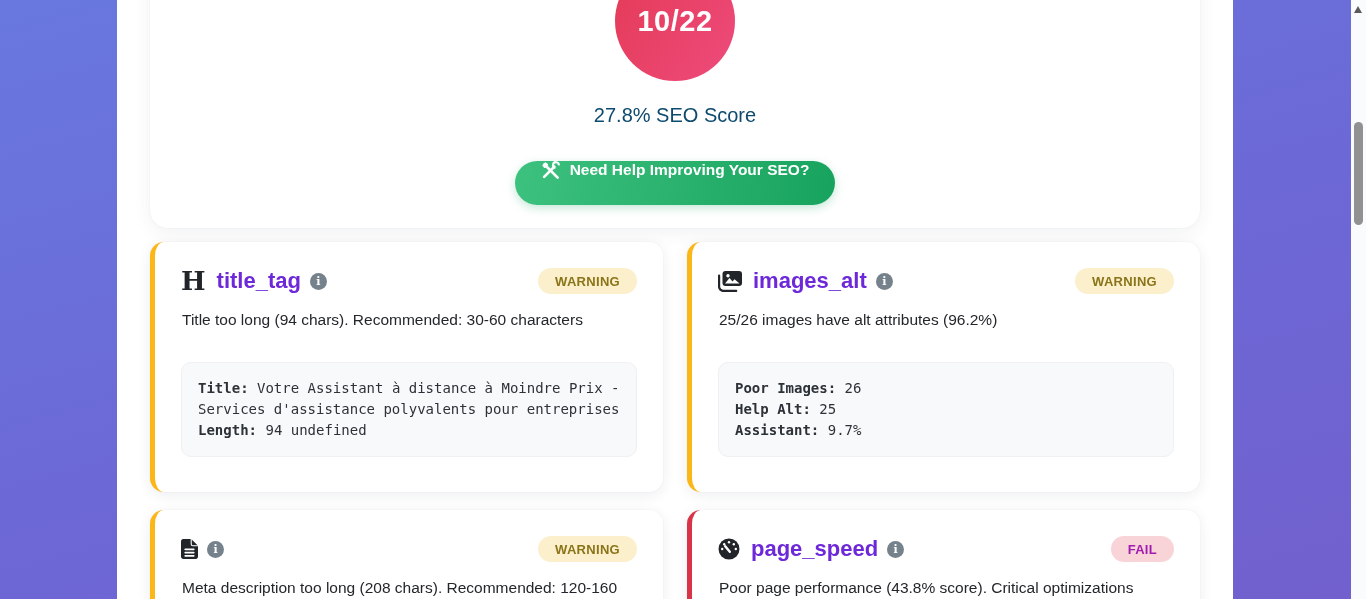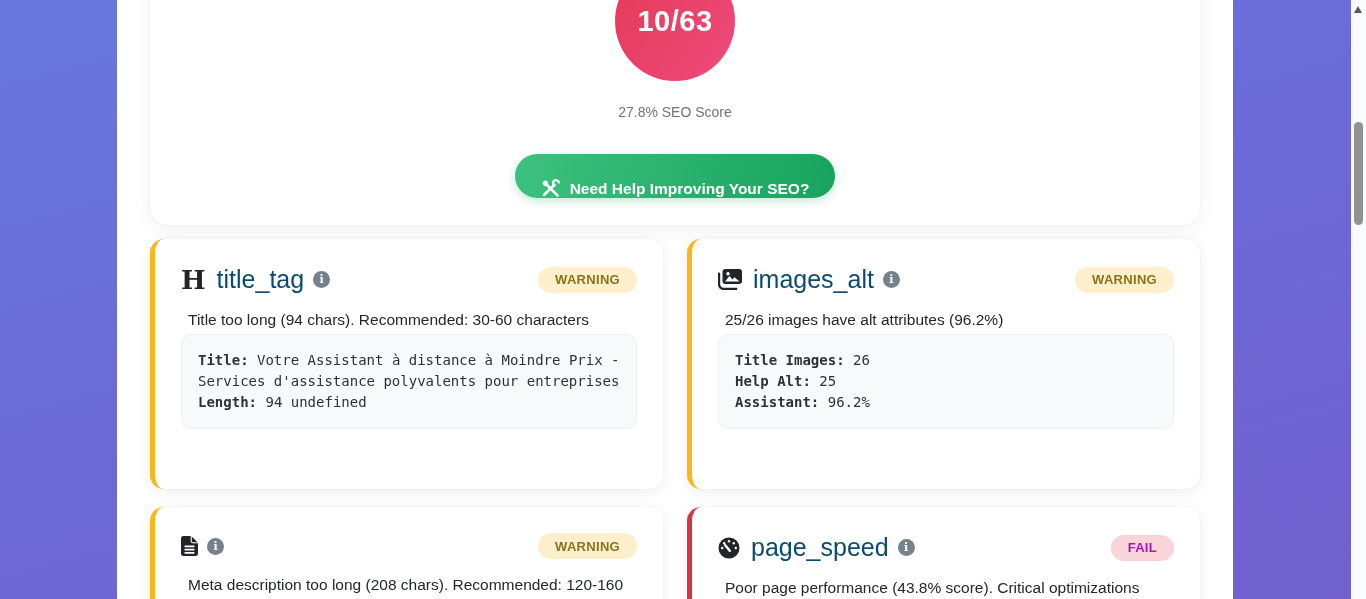--- a/index.html
+++ b/index.html
@@ -24,23 +24,23 @@
     background: #ffffff; border-radius: 18px;
     box-shadow: 0 4px 18px rgba(40,50,70,.07), 0 0 2px rgba(40,50,70,.06);
     text-align: center; padding: 40px 20px 23px; margin-bottom: 14px;
   }
   .score-circle {
     width: 120px; height: 120px; border-radius: 50%; margin: 0 auto;
     background: linear-gradient(125deg, #e43a56 0%, #ee4b7c 100%);
     display: flex; align-items: center; justify-content: center;
   }
   .score-value { color: #ffffff; font-size: 29px; font-weight: 700; letter-spacing: .5px; }
-  .score-label { margin-top: 23px; font-size: 14px; color: #737373; }
+  .score-label { margin-top: 23px; font-size: 20px; color: #0c4a6e; }
   .cta-button {
-    margin-top: 34px; display: inline-flex; align-items: flex-end; gap: 10px;
+    margin-top: 34px; display: inline-flex; align-items: flex-start; gap: 10px;
     height: 44px; padding: 0 26px; border: none; border-radius: 22px;
     background: linear-gradient(100deg, #3dc17f 0%, #17a35e 100%);
     color: #ffffff; font-size: 15.5px; font-weight: 700;
     font-family: inherit; cursor: pointer;
     box-shadow: 0 3px 10px rgba(23,163,94,.25);
   }
   .cta-button svg { display: block; }
 
   
   .cards-grid { display: grid; grid-template-columns: 1fr 1fr; column-gap: 24px; row-gap: 18px; }
@@ -48,38 +48,38 @@
     background: #ffffff; border-radius: 14px; padding: 26px; min-height: 250px;
     box-shadow: 0 3px 14px rgba(30,40,60,.08), 0 0 2px rgba(30,40,60,.05);
     border-left: 5px solid transparent;
   }
   .audit-card.warning { border-left-color: #fbb618; }
   .audit-card.fail    { border-left-color: #d93348; }
 
   .card-header { display: flex; align-items: center; }
   .card-icon { display: inline-flex; align-items: center; justify-content: center; color: #212529; }
   .heading-glyph { font-family: "DejaVu Serif", "Liberation Serif", serif; font-weight: 700; font-size: 26px; line-height: 1; }
-  .card-title { font-size: 25px; font-weight: 400; color: #0c4a6e; margin: 0 0 0 11px; }
+  .card-title { font-size: 22px; font-weight: 700; color: #6d28d9; margin: 0 0 0 11px; }
   .info-icon {
     width: 17px; height: 17px; border-radius: 50%; background: #76828b; color: #fff;
     font-size: 11px; line-height: 1; font-family: "DejaVu Serif", serif; font-weight: 700;
     display: inline-flex; align-items: center; justify-content: center;
     margin-left: 9px; cursor: pointer; flex: 0 0 auto;
   }
   .badge {
     margin-left: auto; height: 26px; display: inline-flex; align-items: center;
     padding: 6px 17px; border-radius: 17px; font-size: 13px; font-weight: 700; letter-spacing: .3px;
   }
   .badge.warning { background: #fcf0cc; color: #8a7419; }
   .badge.fail    { background: #f8d4d9; color: #a21caf; }
 
-  .card-desc { margin: 15px 7px 0; font-size: 15.5px; color: #23272b; line-height: 21px; }
+  .card-desc { margin: 15px 1px 0; font-size: 15.5px; color: #23272b; line-height: 21px; }
 
   .code-block {
-    margin-top: 4px; background: #f8f9fa; border: 1px solid #eef0f3; border-radius: 10px;
+    margin-top: 32px; background: #f8f9fa; border: 1px solid #eef0f3; border-radius: 10px;
     padding: 15px 16px; font-family: "DejaVu Sans Mono", "Liberation Mono", monospace;
     font-size: 14px; line-height: 21px; color: #2d3238; word-break: break-all;
   }
   .code-line strong { font-weight: 700; }
 
   
   .scrollbar { position: absolute; right: 0; top: 0; width: 15px; height: 599px; background: #fafbfc; }
   .scroll-arrow-up {
     position: absolute; top: 6px; left: 3px; width: 0; height: 0;
     border-left: 4.5px solid transparent; border-right: 4.5px solid transparent;
@@ -89,21 +89,21 @@
 </style>
 </head>
 <body>
 
 <div class="content-area">
   <div class="inner">
     <div class="scroll-offset">
 
       <section class="score-card">
         <div class="score-circle">
-          <span class="score-value">10/63</span>
+          <span class="score-value">10/22</span>
         </div>
         <div class="score-label">27.8% SEO Score</div>
         <button class="cta-button">
           <span class="card-icon">
             <svg width="19" height="19" viewBox="0 0 19 19">
               <path d="M2.6 2.2 L4.6 1.3 L7.1 3.2 L6.7 5 L5 6.7 L3.2 7.1 L1.3 4.6 Z" fill="#fff"></path>
               <path d="M6 6 L16.6 16.6" stroke="#fff" stroke-width="2.7" stroke-linecap="round"></path>
               <path d="M3.1 15.9 L13.3 5.7" stroke="#fff" stroke-width="2.7" stroke-linecap="round"></path>
               <circle cx="14.9" cy="4.1" r="2.9" fill="none" stroke="#fff" stroke-width="2.1" stroke-dasharray="13 6" transform="rotate(100 14.9 4.1)"></circle>
             </svg>
@@ -139,23 +139,23 @@
                 <path d="M7 12.5 L11.5 7 L14.5 10.5 L16.5 8.2 L21.5 12.5 Z" fill="#fff"></path>
                 <path d="M1.1 3.6 C0.5 3.6 0 4.1 0 4.7 L0 15.5 C0 18.5 2.5 21 5.5 21 L18.2 21 C18.8 21 19.3 20.5 19.3 19.9 C19.3 19.3 18.8 18.8 18.2 18.8 L5.5 18.8 C3.7 18.8 2.2 17.3 2.2 15.5 L2.2 4.7 C2.2 4.1 1.7 3.6 1.1 3.6 Z" fill="#212529"></path>
               </svg>
             </span>
             <h3 class="card-title">images_alt</h3>
             <span class="info-icon">i</span>
             <span class="badge warning">WARNING</span>
           </header>
           <p class="card-desc">25/26 images have alt attributes (96.2%)</p>
           <div class="code-block">
-            <div class="code-line"><strong>Title Images:</strong> <span>26</span></div>
+            <div class="code-line"><strong>Poor Images:</strong> <span>26</span></div>
             <div class="code-line"><strong>Help Alt:</strong> <span>25</span></div>
-            <div class="code-line"><strong>Assistant:</strong> <span>96.2%</span></div>
+            <div class="code-line"><strong>Assistant:</strong> <span>9.7%</span></div>
           </div>
         </article>
 
         <article class="audit-card warning">
           <header class="card-header">
             <span class="card-icon">
               <svg width="17" height="20" viewBox="0 0 17 20">
                 <path d="M0 2.2 C0 1 1 0 2.2 0 L10.2 0 L17 6.8 L17 17.8 C17 19 16 20 14.8 20 L2.2 20 C1 20 0 19 0 17.8 Z" fill="#212529"></path>
                 <path d="M10.2 0 L10.2 5.2 C10.2 6.1 10.9 6.8 11.8 6.8 L17 6.8" fill="none" stroke="#fff" stroke-width="1.1"></path>
                 <rect x="3.4" y="9.6" width="10.2" height="1.7" rx="0.8" fill="#fff"></rect>

